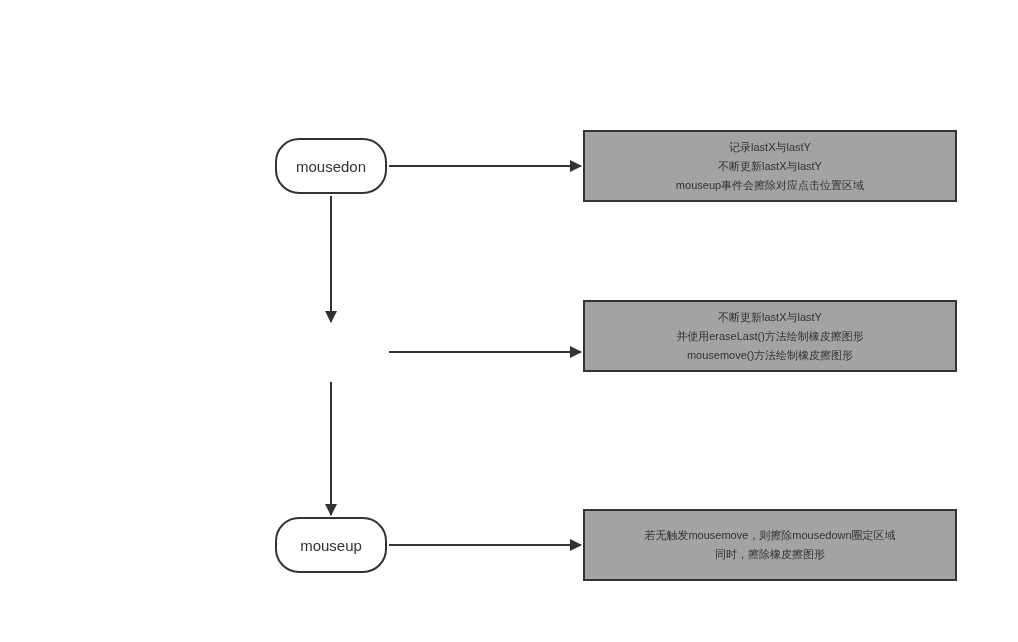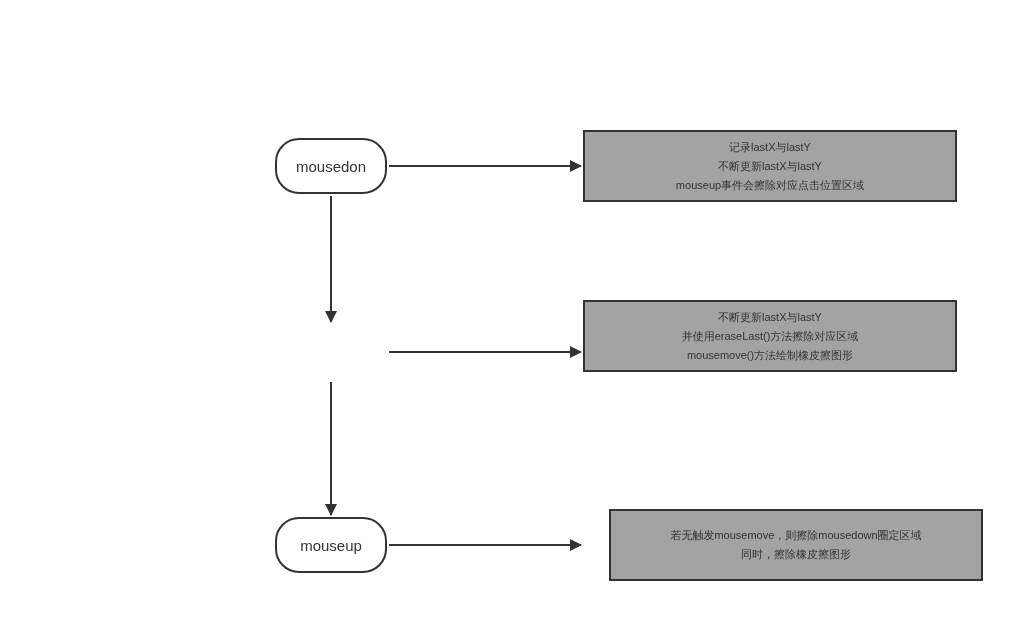--- a/index.html
+++ b/index.html
@@ -46,21 +46,21 @@
     flex-direction: column;
     align-items: center;
     justify-content: center;
     text-align: right;
     font-size: 11px;
     line-height: 19px;
     color: #333333;
   }
   .note-1 { top: 130px; }
   .note-2 { top: 300px; }
-  .note-3 { top: 509px; margin-left: 26px; }
+  .note-3 { top: 509px; }
   .note-line { white-space: nowrap; }
 </style>
 </head>
 <body>
 
 <div class="canvas">
 
   <svg class="connectors" viewBox="0 0 1018 642" xmlns="http://www.w3.org/2000/svg">
     <defs>
       <marker id="arrowhead" viewBox="0 0 12 12" refX="11" refY="6" markerWidth="12" markerHeight="12" orient="auto" markerUnits="userSpaceOnUse">
@@ -84,21 +84,21 @@
   </div>
 
   <div class="note-box note-1">
     <div class="note-line">记录lastX与lastY</div>
     <div class="note-line">不断更新lastX与lastY</div>
     <div class="note-line">mouseup事件会擦除对应点击位置区域</div>
   </div>
 
   <div class="note-box note-2">
     <div class="note-line">不断更新lastX与lastY</div>
-    <div class="note-line">并使用eraseLast()方法擦除对应区域</div>
+    <div class="note-line">并使用eraseLast()方法绘制橡皮擦图形</div>
     <div class="note-line">mousemove()方法绘制橡皮擦图形</div>
   </div>
 
   <div class="note-box note-3">
     <div class="note-line">若无触发mousemove，则擦除mousedown圈定区域</div>
     <div class="note-line">同时，擦除橡皮擦图形</div>
   </div>
 
 </div>
 

